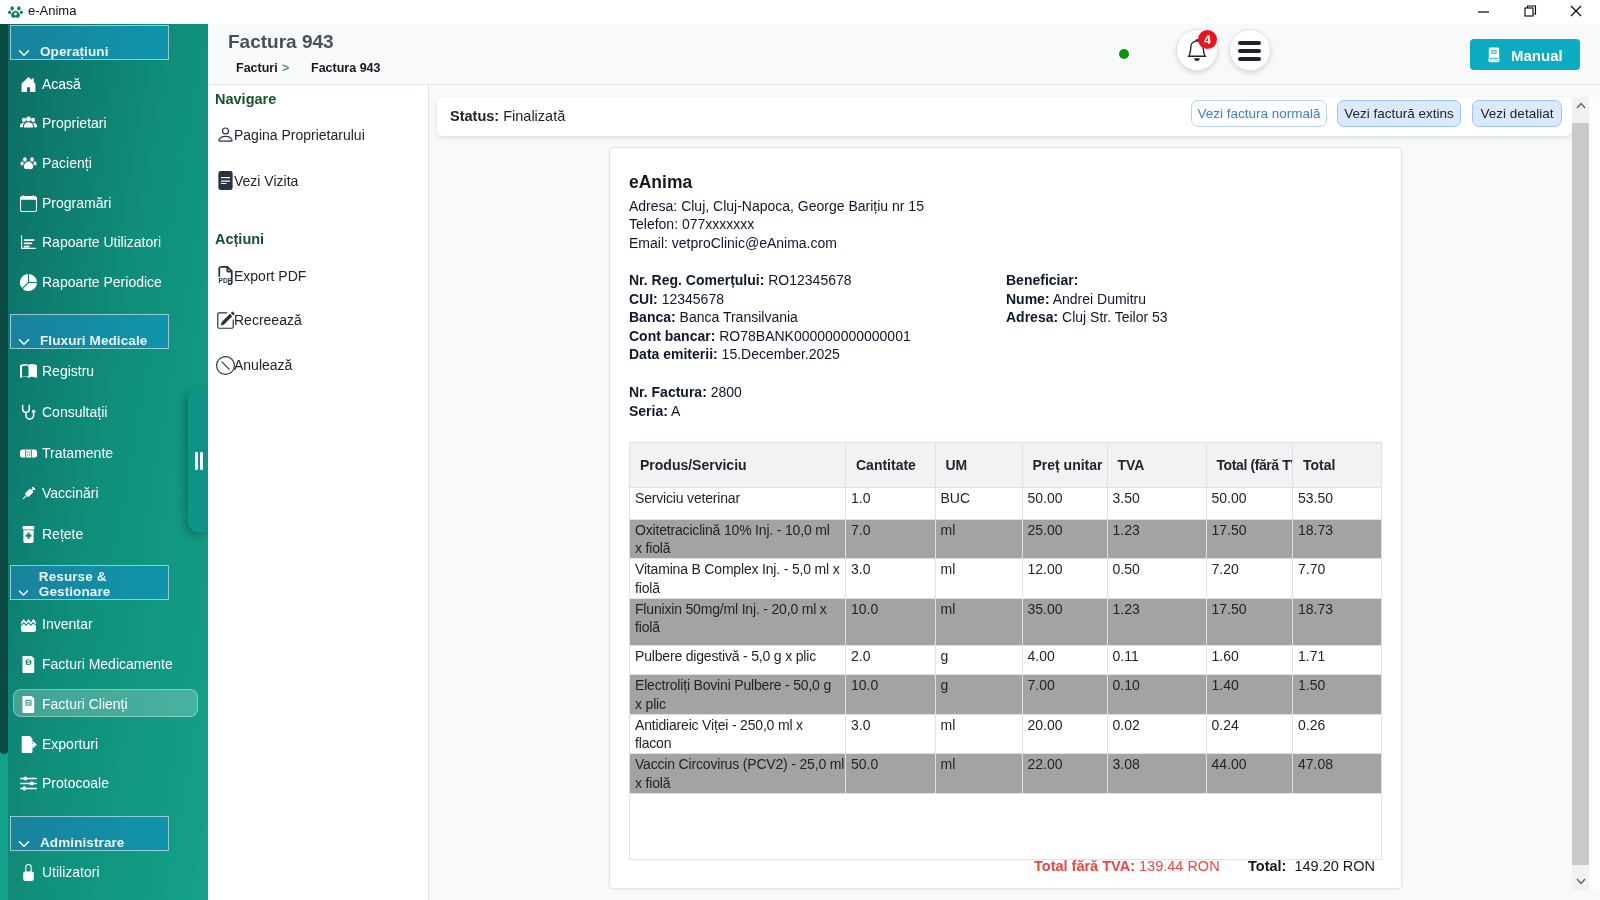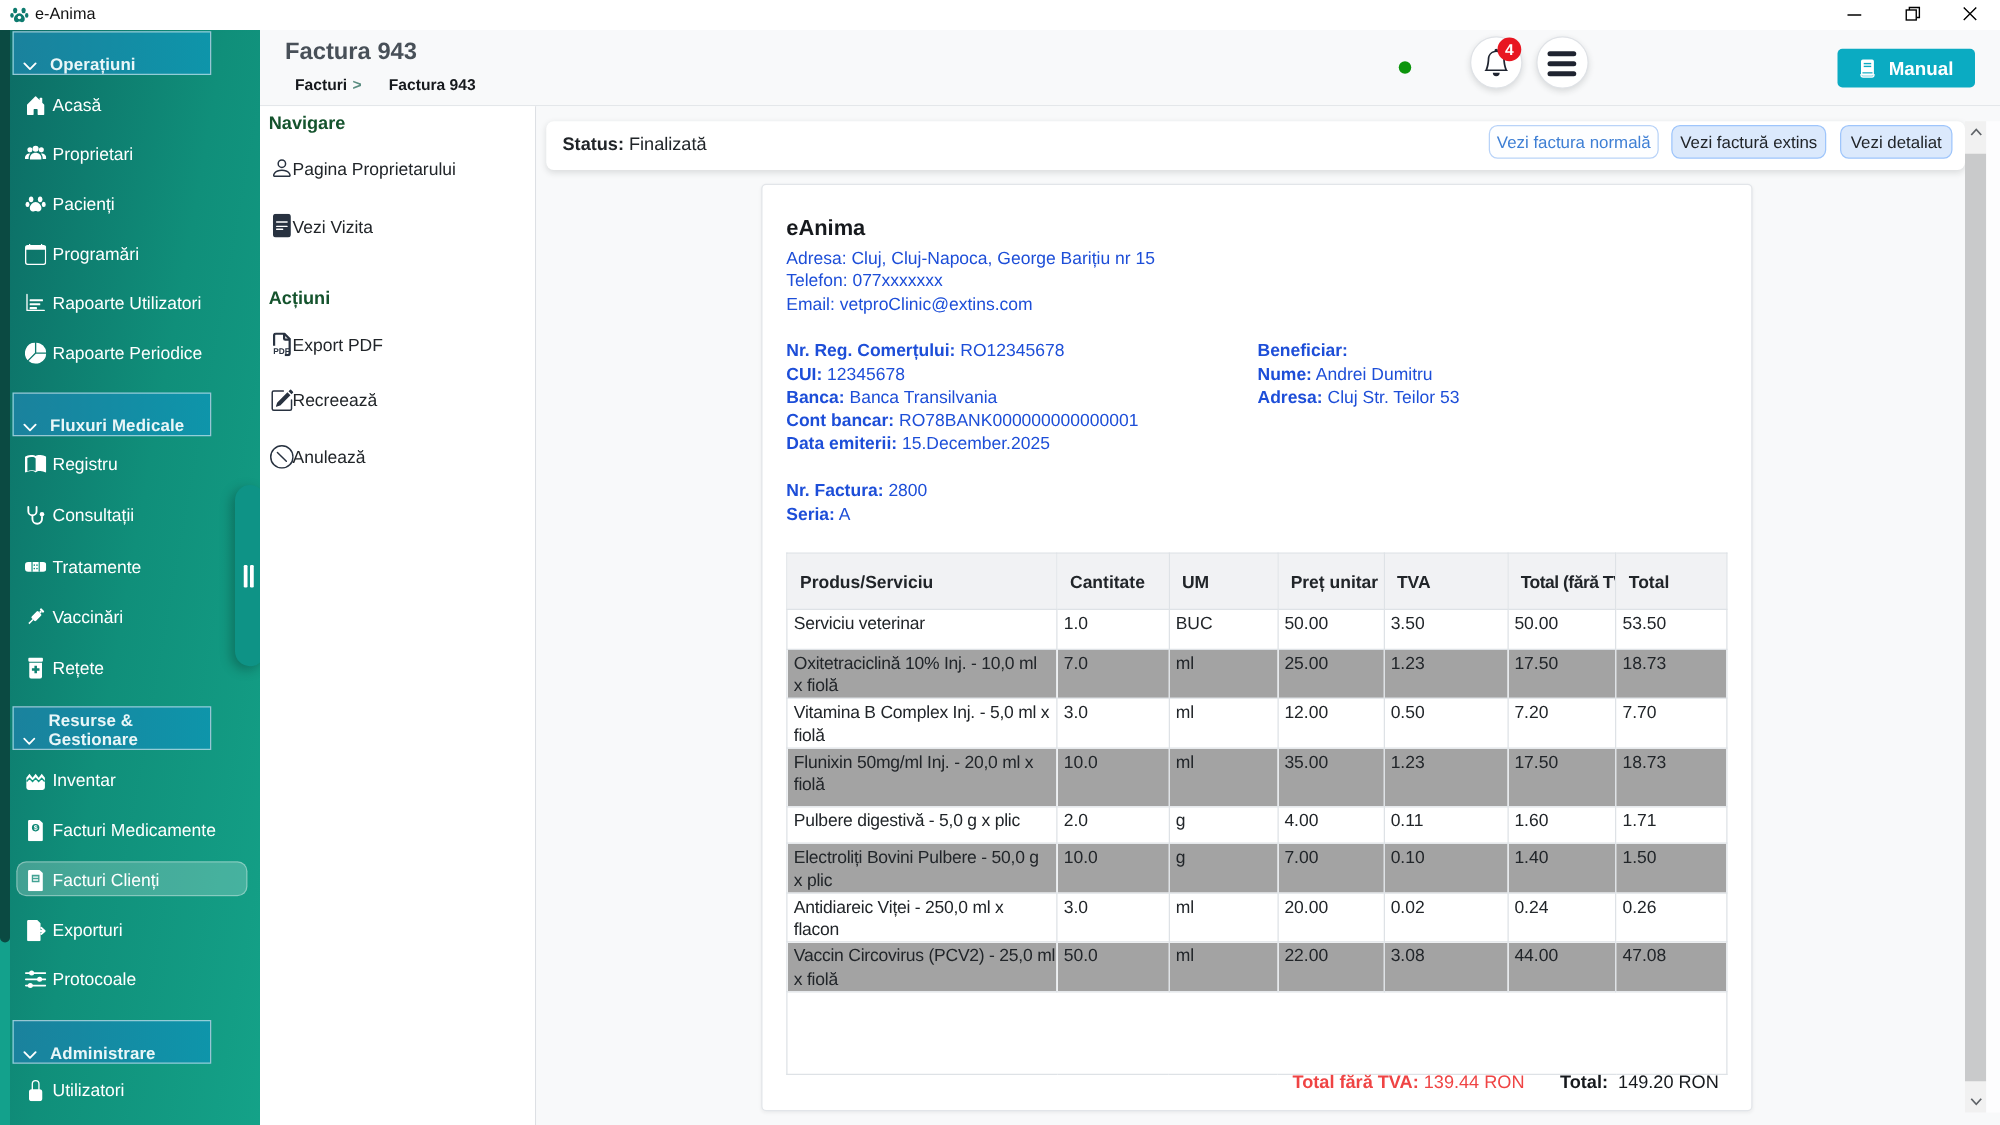--- a/index.html
+++ b/index.html
@@ -29,21 +29,21 @@
 .btn{position:absolute;top:100px;height:27px;border-radius:7px;font-size:13.5px;display:flex;align-items:center;justify-content:center;}
 .btnlight{background:#dbe9fc;border:1px solid #9ec5fb;color:#212529;}
 #vscroll{position:absolute;left:1572px;top:97px;width:17px;height:793px;background:#f1f1f1;}
 #vthumb{position:absolute;left:0;top:26px;width:17px;height:742px;background:#c9cacb;}
 #wsr{position:absolute;left:1589px;top:97px;width:11px;height:793px;background:#fdfdfe;}
 table{border-collapse:collapse;table-layout:fixed;font-size:14px;color:#212529;}
 th{background:#f1f2f4;font-weight:bold;text-align:left;border:1px solid #dee2e6;padding:0 0 0 10px;white-space:nowrap;overflow:hidden;}
 td:first-child{letter-spacing:-.18px;}
 td{border:1px solid #dee2e6;padding:1px 6px 0 5px;vertical-align:top;line-height:18.6px;white-space:nowrap;overflow:hidden;}
 tr.even td{background:#a3a3a3;}
-.invline{position:absolute;font-size:14px;color:#1d4ed8;white-space:nowrap;}
+.invline{position:absolute;font-size:14px;color:#0f172a;white-space:nowrap;}
 </style></head>
 <body>
 <div id="titlebar">
 <svg class="abs" style="left:8px;top:5px;width:15px;height:15px;" viewBox="0 0 16 16" fill="#0e7b6f">
       <ellipse cx="4.4" cy="3.6" rx="1.8" ry="2.3"></ellipse>
       <ellipse cx="11.6" cy="3.6" rx="1.8" ry="2.3"></ellipse>
       <ellipse cx="1.7" cy="7.8" rx="1.5" ry="2"></ellipse>
       <ellipse cx="14.3" cy="7.8" rx="1.5" ry="2"></ellipse>
       <path d="M8 6c2.3 0 4.6 2.8 4.6 4.9 0 1.8-1.2 2.8-2.4 2.8-1 0-1.6-.6-2.2-.6s-1.2.6-2.2.6c-1.2 0-2.4-1-2.4-2.8C3.4 8.8 5.7 6 8 6Z"></path>
       <circle cx="8" cy="9.6" r="1.5" fill="#fff"></circle>
@@ -308,21 +308,21 @@
 <svg class="abs" style="left:1576px;top:102px;width:10px;height:7px;" viewBox="0 0 10 7">
     <path d="M1 6l4-4.4L9 6" fill="none" stroke="#5f6368" stroke-width="1.4"></path>
   </svg>
 <svg class="abs" style="left:1576px;top:878px;width:10px;height:7px;" viewBox="0 0 10 7">
     <path d="M1 1l4 4.4L9 1" fill="none" stroke="#5f6368" stroke-width="1.4"></path>
   </svg>
 <div id="card"></div>
 <div class="abs" style="left:629px;top:172px;font-size:17.5px;font-weight:bold;color:#16191d;">eAnima</div>
 <div class="invline" style="left:629px;top:197.5px;">Adresa: Cluj, Cluj-Napoca, George Barițiu nr 15</div>
 <div class="invline" style="left:629px;top:216.1px;">Telefon: 077xxxxxxx</div>
-<div class="invline" style="left:629px;top:234.7px;">Email: vetproClinic@extins.com</div>
+<div class="invline" style="left:629px;top:234.7px;">Email: vetproClinic@eAnima.com</div>
 <div class="invline" style="left:629px;top:272px;"><b>Nr. Reg. Comerțului:</b> RO12345678</div>
 <div class="invline" style="left:629px;top:290.6px;"><b>CUI:</b> 12345678</div>
 <div class="invline" style="left:629px;top:309.20000000000005px;"><b>Banca:</b> Banca Transilvania</div>
 <div class="invline" style="left:629px;top:327.80000000000007px;"><b>Cont bancar:</b> RO78BANK000000000000001</div>
 <div class="invline" style="left:629px;top:346.4000000000001px;"><b>Data emiterii:</b> 15.December.2025</div>
 <div class="invline" style="left:1006px;top:272px;"><b>Beneficiar:</b> </div>
 <div class="invline" style="left:1006px;top:290.6px;"><b>Nume:</b> Andrei Dumitru</div>
 <div class="invline" style="left:1006px;top:309.20000000000005px;"><b>Adresa:</b> Cluj Str. Teilor 53</div>
 <div class="invline" style="left:629px;top:384.4px;"><b>Nr. Factura:</b> 2800</div>
 <div class="invline" style="left:629px;top:403px;"><b>Seria:</b> A</div>

